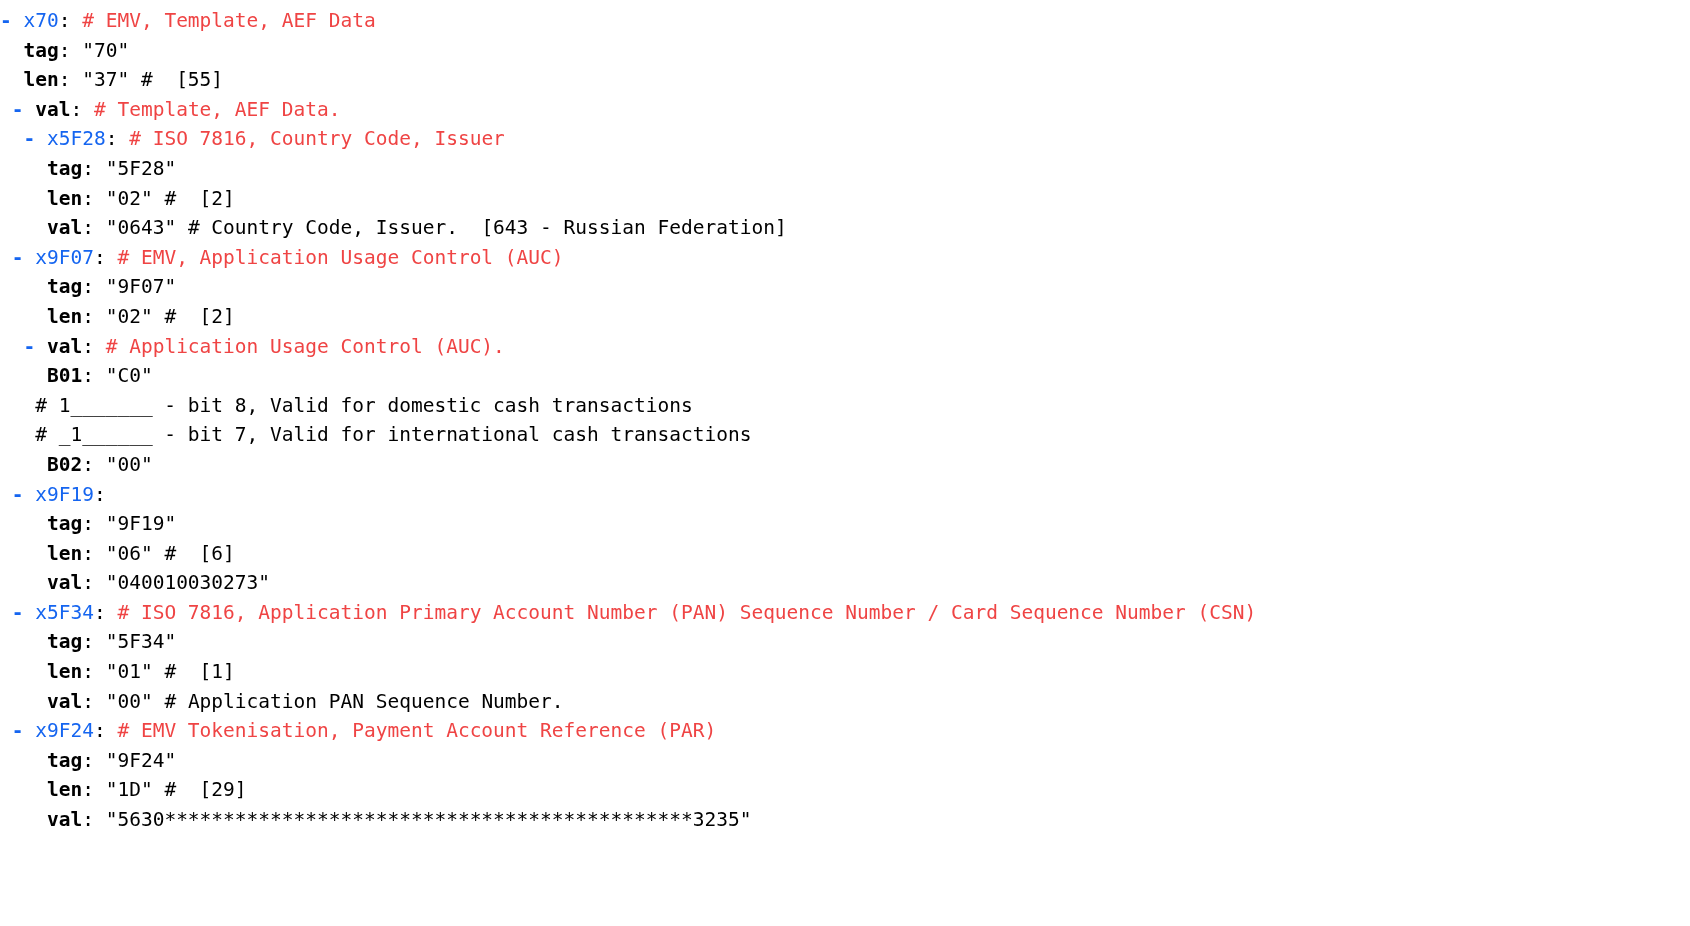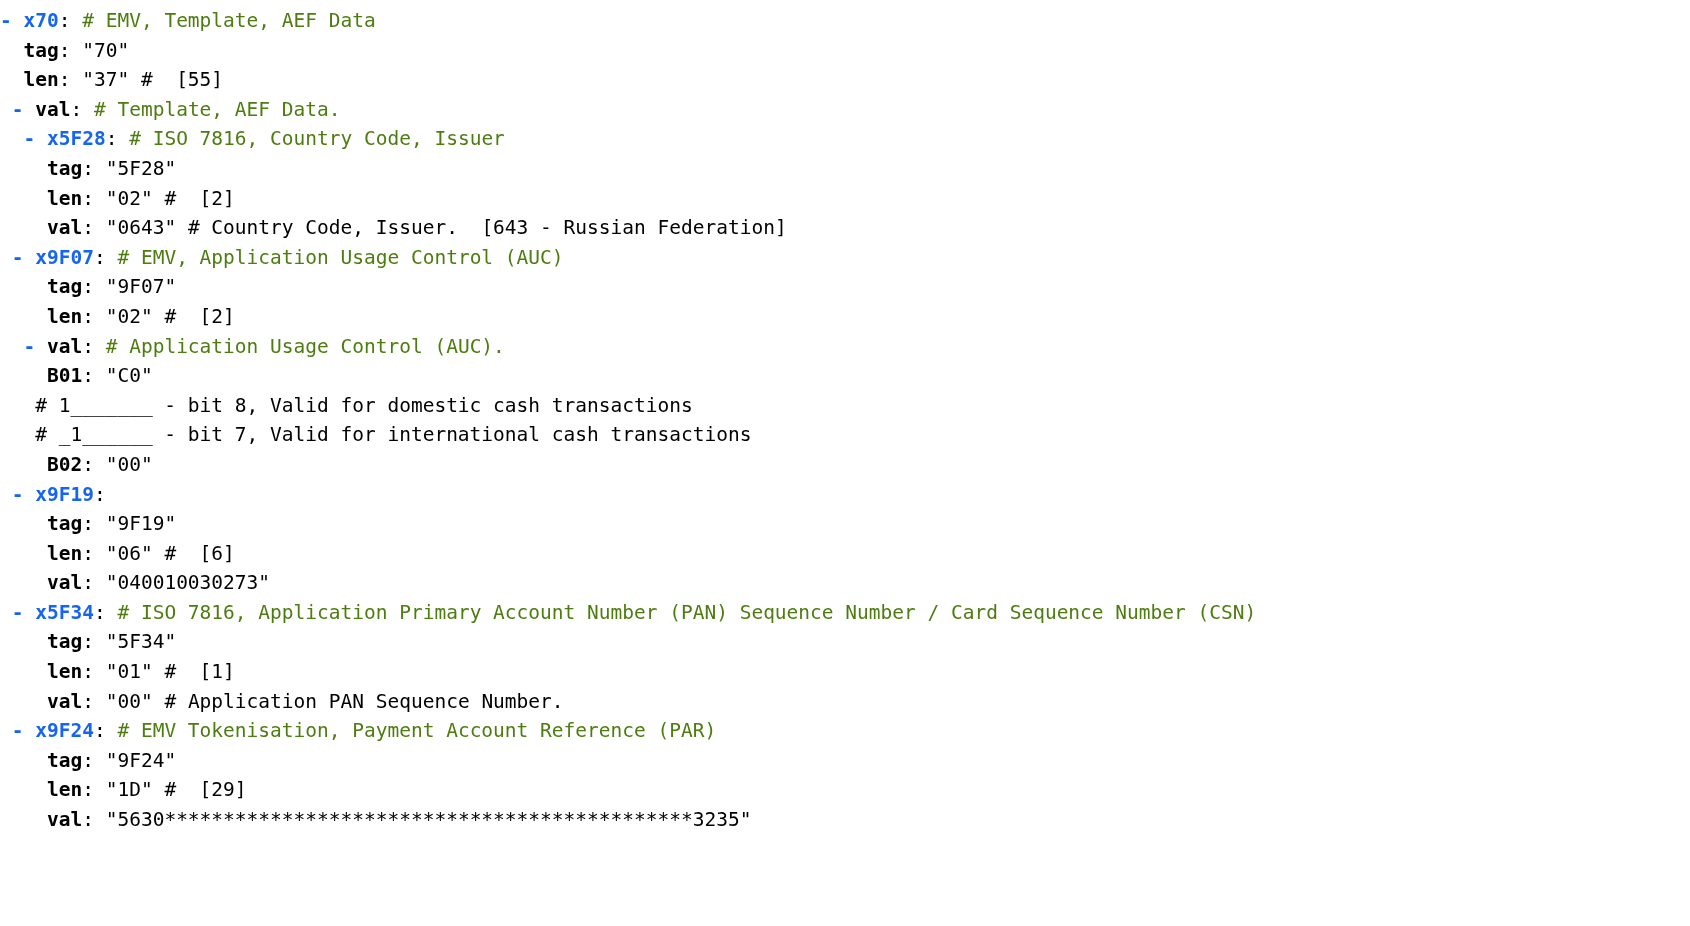--- a/index.html
+++ b/index.html
@@ -19,39 +19,39 @@
     line-height: 29.6px;
     white-space: pre;
     letter-spacing: 0px;
   }
   .line {
     white-space: pre;
     height: 29.6px;
   }
   .key {
     color: #1565f0;
-    font-weight: bold;
+    font-weight: normal;
   }
   .dash {
     color: #1565f0;
     font-weight: bold;
   }
   .colon {
     color: #000000;
   }
   .kbold {
     color: #000000;
     font-weight: bold;
     margin-top: 48px;
   }
   .val {
     color: #000000;
   }
   .cmt-blue {
-    color: #4d7c0f;
+    color: #ef4444;
   }
   .cmt-black {
     color: #000000;
   }
 </style>
 </head>
 <body>
 
 <div id="yaml-view"><div class="line"><span class="dash">- </span><span class="key">x70</span><span class="colon">:</span><span class="cmt-blue"> # EMV, Template, AEF Data</span></div><div class="line"><span>  </span><span class="kbold">tag</span><span class="colon">:</span><span class="val"> "70"</span></div><div class="line"><span>  </span><span class="kbold">len</span><span class="colon">:</span><span class="val"> "37"</span><span class="cmt-black"> #  [55]</span></div><div class="line"><span class="dash"> - </span><span class="kbold">val</span><span class="colon">:</span><span class="cmt-blue"> # Template, AEF Data.</span></div><div class="line"><span> </span><span class="dash"> - </span><span class="key">x5F28</span><span class="colon">:</span><span class="cmt-blue"> # ISO 7816, Country Code, Issuer</span></div><div class="line"><span>    </span><span class="kbold">tag</span><span class="colon">:</span><span class="val"> "5F28"</span></div><div class="line"><span>    </span><span class="kbold">len</span><span class="colon">:</span><span class="val"> "02"</span><span class="cmt-black"> #  [2]</span></div><div class="line"><span>    </span><span class="kbold">val</span><span class="colon">:</span><span class="val"> "0643"</span><span class="cmt-black"> # Country Code, Issuer.  [643 - Russian Federation]</span></div><div class="line"><span> </span><span class="dash">- </span><span class="key">x9F07</span><span class="colon">:</span><span class="cmt-blue"> # EMV, Application Usage Control (AUC)</span></div><div class="line"><span>    </span><span class="kbold">tag</span><span class="colon">:</span><span class="val"> "9F07"</span></div><div class="line"><span>    </span><span class="kbold">len</span><span class="colon">:</span><span class="val"> "02"</span><span class="cmt-black"> #  [2]</span></div><div class="line"><span>  </span><span class="dash">- </span><span class="kbold">val</span><span class="colon">:</span><span class="cmt-blue"> # Application Usage Control (AUC).</span></div><div class="line"><span>    </span><span class="kbold">B01</span><span class="colon">:</span><span class="val"> "C0"</span></div><div class="line"><span>   </span><span class="cmt-black"># 1_______ - bit 8, Valid for domestic cash transactions</span></div><div class="line"><span>   </span><span class="cmt-black"># _1______ - bit 7, Valid for international cash transactions</span></div><div class="line"><span>    </span><span class="kbold">B02</span><span class="colon">:</span><span class="val"> "00"</span></div><div class="line"><span> </span><span class="dash">- </span><span class="key">x9F19</span><span class="colon">:</span></div><div class="line"><span>    </span><span class="kbold">tag</span><span class="colon">:</span><span class="val"> "9F19"</span></div><div class="line"><span>    </span><span class="kbold">len</span><span class="colon">:</span><span class="val"> "06"</span><span class="cmt-black"> #  [6]</span></div><div class="line"><span>    </span><span class="kbold">val</span><span class="colon">:</span><span class="val"> "040010030273"</span></div><div class="line"><span> </span><span class="dash">- </span><span class="key">x5F34</span><span class="colon">:</span><span class="cmt-blue"> # ISO 7816, Application Primary Account Number (PAN) Sequence Number / Card Sequence Number (CSN)</span></div><div class="line"><span>    </span><span class="kbold">tag</span><span class="colon">:</span><span class="val"> "5F34"</span></div><div class="line"><span>    </span><span class="kbold">len</span><span class="colon">:</span><span class="val"> "01"</span><span class="cmt-black"> #  [1]</span></div><div class="line"><span>    </span><span class="kbold">val</span><span class="colon">:</span><span class="val"> "00"</span><span class="cmt-black"> # Application PAN Sequence Number.</span></div><div class="line"><span> </span><span class="dash">- </span><span class="key">x9F24</span><span class="colon">:</span><span class="cmt-blue"> # EMV Tokenisation, Payment Account Reference (PAR)</span></div><div class="line"><span>    </span><span class="kbold">tag</span><span class="colon">:</span><span class="val"> "9F24"</span></div><div class="line"><span>    </span><span class="kbold">len</span><span class="colon">:</span><span class="val"> "1D"</span><span class="cmt-black"> #  [29]</span></div><div class="line"><span>    </span><span class="kbold">val</span><span class="colon">:</span><span class="val"> "5630*********************************************3235"</span></div></div>
 

